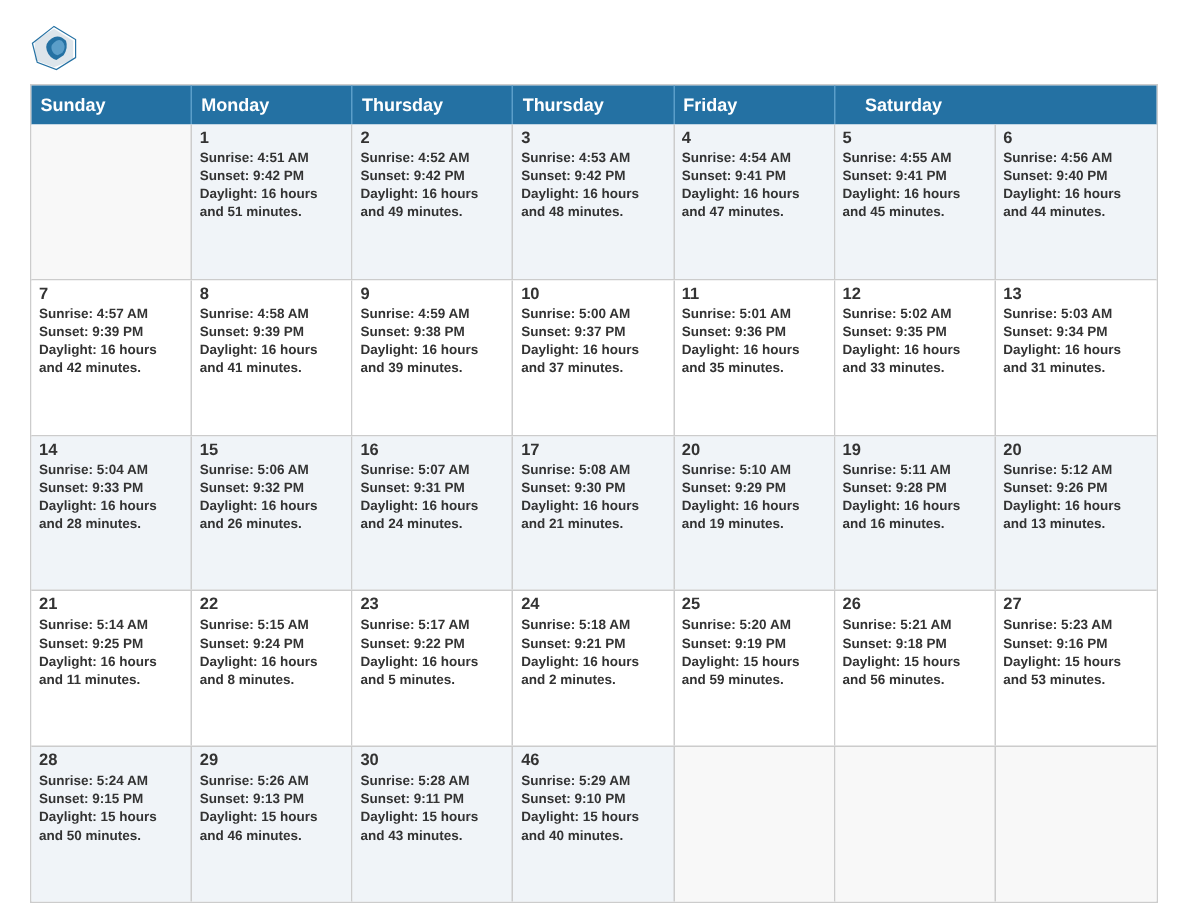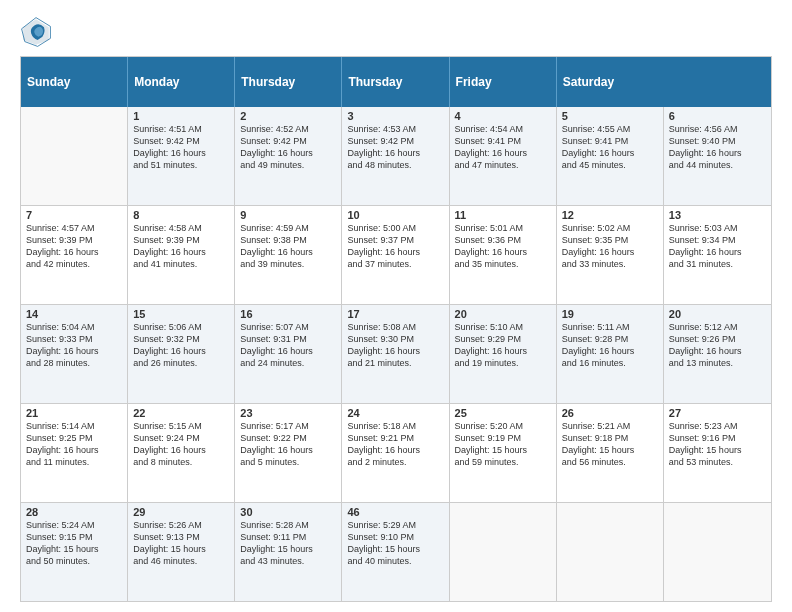--- a/index.html
+++ b/index.html
@@ -61,25 +61,25 @@
     }
     .cal-header {
       display: grid;
       grid-template-columns: repeat(7, 1fr);
       background: #2471a3;
     }
     .cal-header-cell {
       color: #fff;
       font-size: 12px;
       font-weight: bold;
-      padding: 18px 6px;
+      padding: 6px 6px;
       text-align: left;
       border-right: 1px solid #5b9ec9;
     }
-    .cal-header-cell:last-child { border-right: none; }
+    .cal-header-cell:last-child { border-right: none; margin-left: 14px; }
     .cal-body {
       flex: 1;
       display: flex;
       flex-direction: column;
     }
     .cal-row {
       display: grid;
       grid-template-columns: repeat(7, 1fr);
       flex: 1;
       border-top: 1px solid #ccc;
@@ -100,20 +100,21 @@
       font-size: 11px;
       font-weight: bold;
       color: #333;
       display: block;
       margin-bottom: 1px;
     }
     .cal-cell-text {
       font-size: 9px;
       line-height: 1.35;
       color: #333;
+      font-weight: bold;
     }
   </style>
 </head>
 <body>
 
 <div class="page">
   <div class="header">
     <div class="logo">
       <svg class="logo-icon" viewBox="0 0 40 40">
         <polygon points="20,4 36,14 36,30 20,36 4,30 4,14" fill="#1a5276" opacity="0.15"></polygon>

